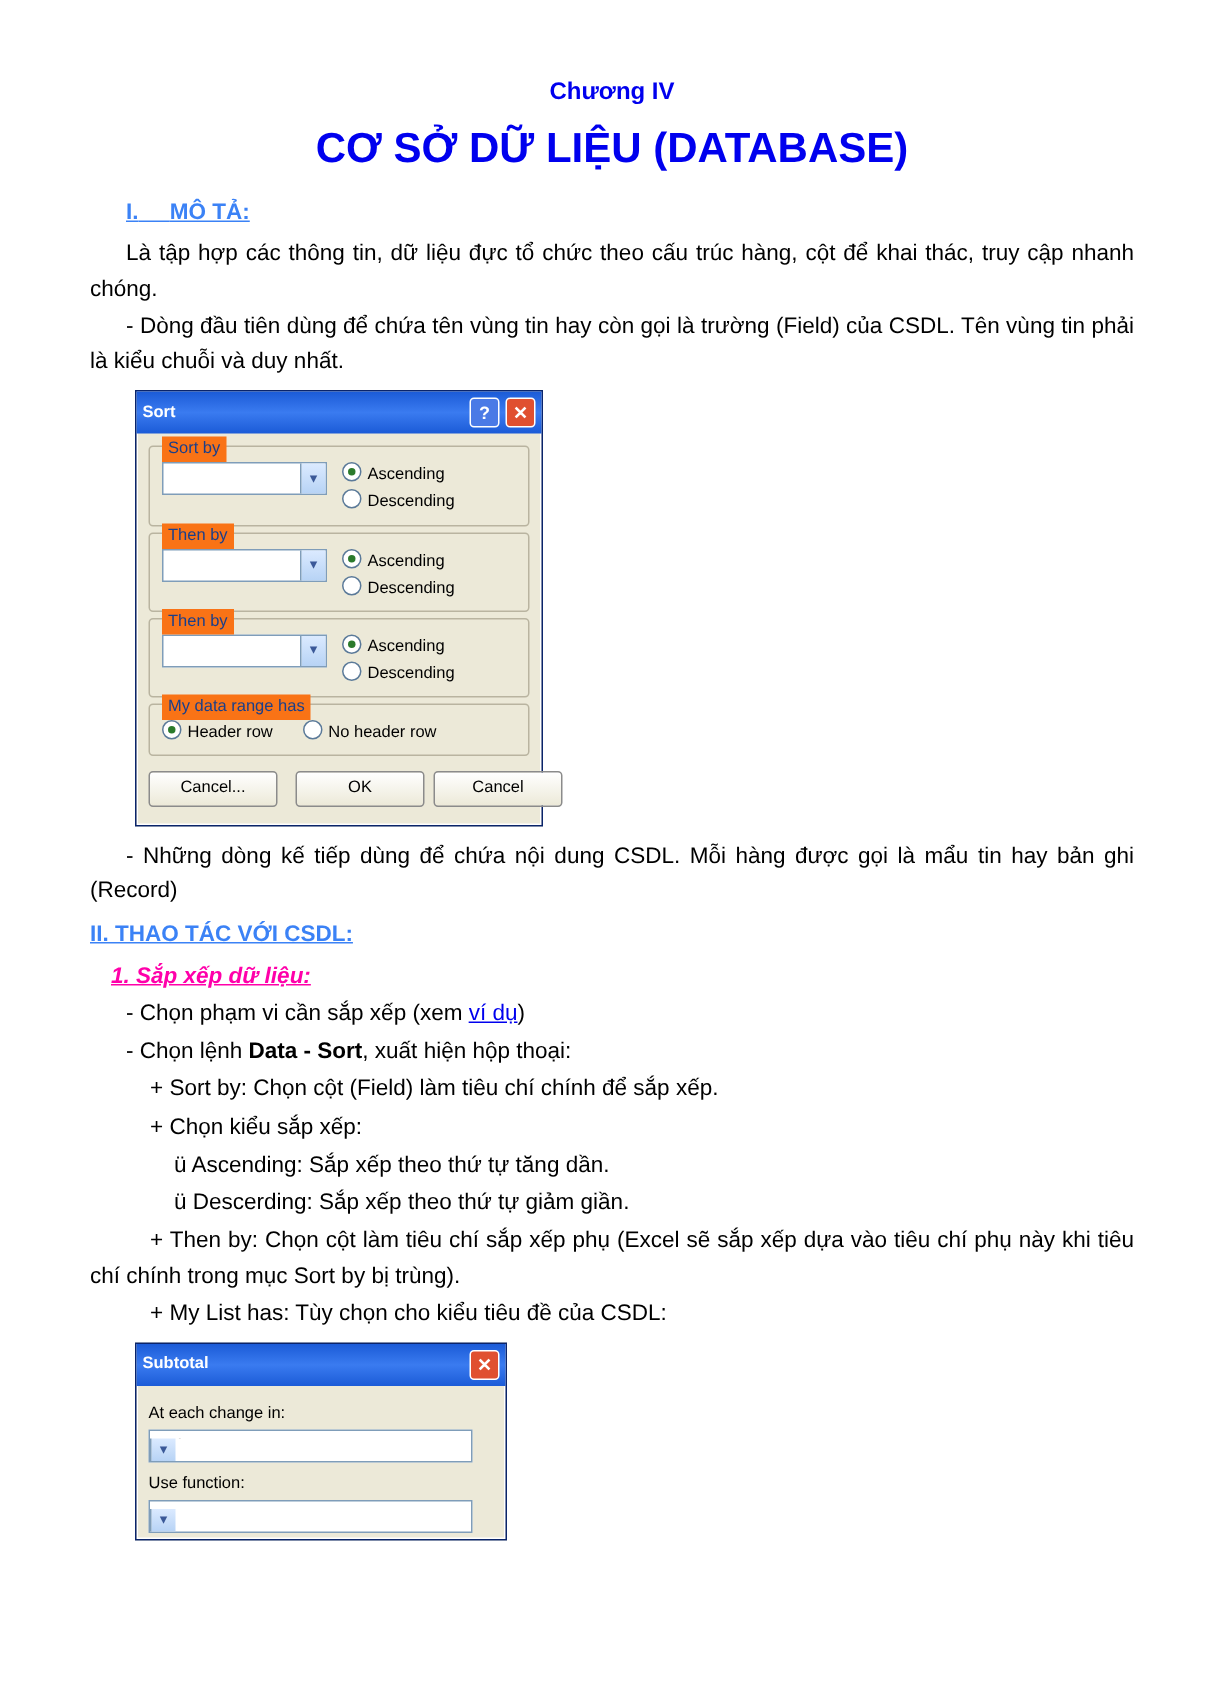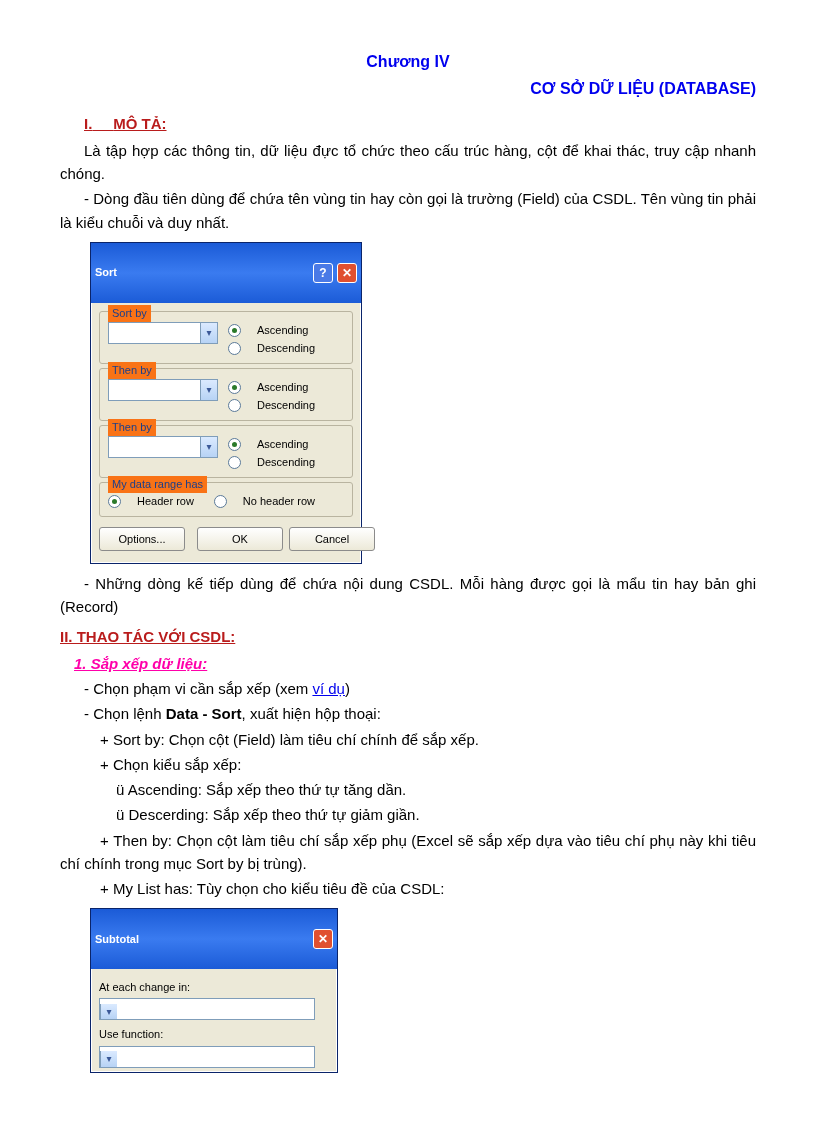--- a/index.html
+++ b/index.html
@@ -7,22 +7,22 @@
     padding: 50px 60px;
     font-family: Arial, Helvetica, sans-serif;
     font-size: 15px;
     color: #000;
     background: #fff;
     width: 816px;
     box-sizing: border-box;
     line-height: 1.55;
   }
   .title   { text-align: center; color: #0000ee; font-weight: bold; font-size: 16px; margin: 0; }
-  .subtitle{ text-align: right; color: #0000ee; font-weight: bold; font-size: 16px; margin: 2px 0 10px; }
-  .h1 { color: #b91c1c; font-weight: bold; text-decoration: underline; margin: 6px 0 4px 24px;}
+  .subtitle{ text-align: center; color: #0000ee; font-weight: bold; font-size: 28px; margin: 2px 0 10px; }
+  .h1 { color: #3b82f6; font-weight: bold; text-decoration: underline; margin: 6px 0 4px 24px;}
   .h1.noindent { margin-left: 0; }
   .h2 { color: #ff00aa; font-weight: bold; font-style: italic; text-decoration: underline; margin: 4px 0 2px 14px;}
   .para { margin: 2px 0; text-align: justify;}
   .para.indent  { text-indent: 24px; }
   .para.indent2 { text-indent: 40px; }
   .para.indent3 { text-indent: 56px; }
   .link { color: #0000ee; text-decoration: underline; cursor: pointer;}
   b.cmd { font-weight: bold; }
 
   
@@ -32,21 +32,21 @@
     border: 1px solid #0a246a;
     font-family: Tahoma, Verdana, sans-serif;
     font-size: 11px;
     margin: 6px 0 6px 30px;
     box-shadow: 0 0 0 1px #fff inset;
   }
   .win .titlebar {
     background: linear-gradient(#1b5bd7, #3a7bf0 50%, #1b5bd7);
     color: #fff;
     font-weight: bold;
-    padding: 20px 4px;
+    padding: 4px 4px;
     display: flex;
     align-items: center;
     gap: 4px;
   }
   .win .titlebar .spacer { flex: 1; }
   .win .titlebar .winbtn {
     width: 18px; height: 18px;
     background: #e05030;
     border: 1px solid #fff;
     border-radius: 3px;
@@ -93,21 +93,21 @@
     border-left: 1px solid #7f9db9;
     display: flex;
     align-items: center;
     justify-content: center;
     color: #3b5998;
     font-size: 10px;
   }
   .combo .val { flex: 1; padding: 2px 4px; color: #000; overflow: hidden;}
   .radiogrp { display: flex; flex-direction: column; gap: 1px; }
   .radio, .radio-inline {
-    display: inline-flex; align-items: center; gap: 16px;
+    display: inline-flex; gap: 4px;
   }
   .radio .dot, .radio-inline .dot {
     width: 11px; height: 11px;
     border: 1px solid #5b7a99;
     border-radius: 50%;
     background: #fff;
     display: inline-flex;
     align-items: center; justify-content: center;
   }
   .radio .dot.on::after, .radio-inline .dot.on::after {
@@ -231,21 +231,21 @@
           <span class="dot on"></span>
             <span>Header row</span>
         </label>
         <label class="radio-inline">
           <span class="dot"></span>
             <span>No header row</span>
         </label>
       </div>
     </div>
     <div class="btnrow">
-      <span class="xpbtn">Options...</span>
+      <span class="xpbtn">Cancel...</span>
       <span class="spacer"></span>
       <span class="xpbtn">OK</span>
       <span class="xpbtn">Cancel</span>
     </div>
   </div>
 </div>
 
 <p class="para indent">- Những dòng kế tiếp dùng để chứa nội dung CSDL. Mỗi hàng được gọi là mẩu tin hay bản ghi (Record)</p>
 
 <p class="h1 noindent">II. THAO TÁC VỚI CSDL:</p>

